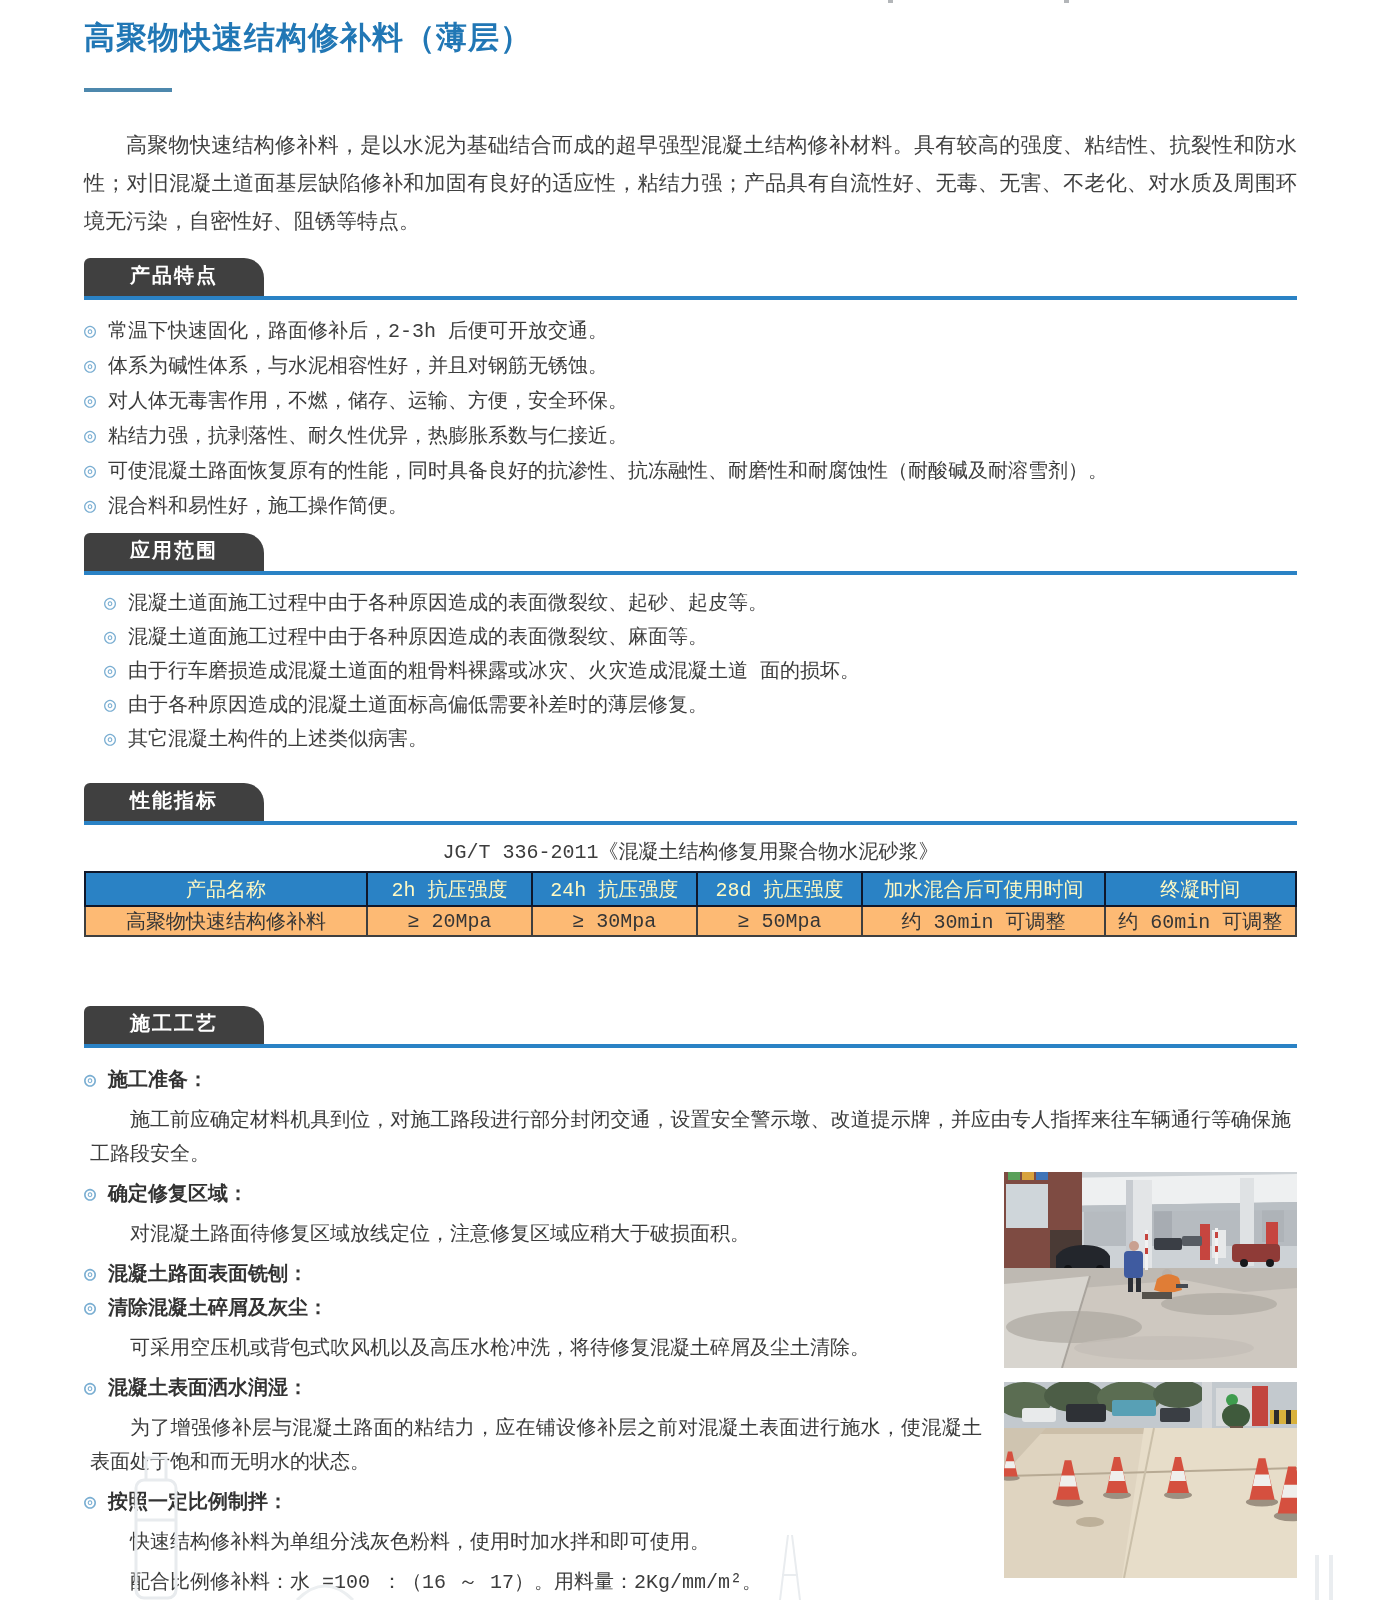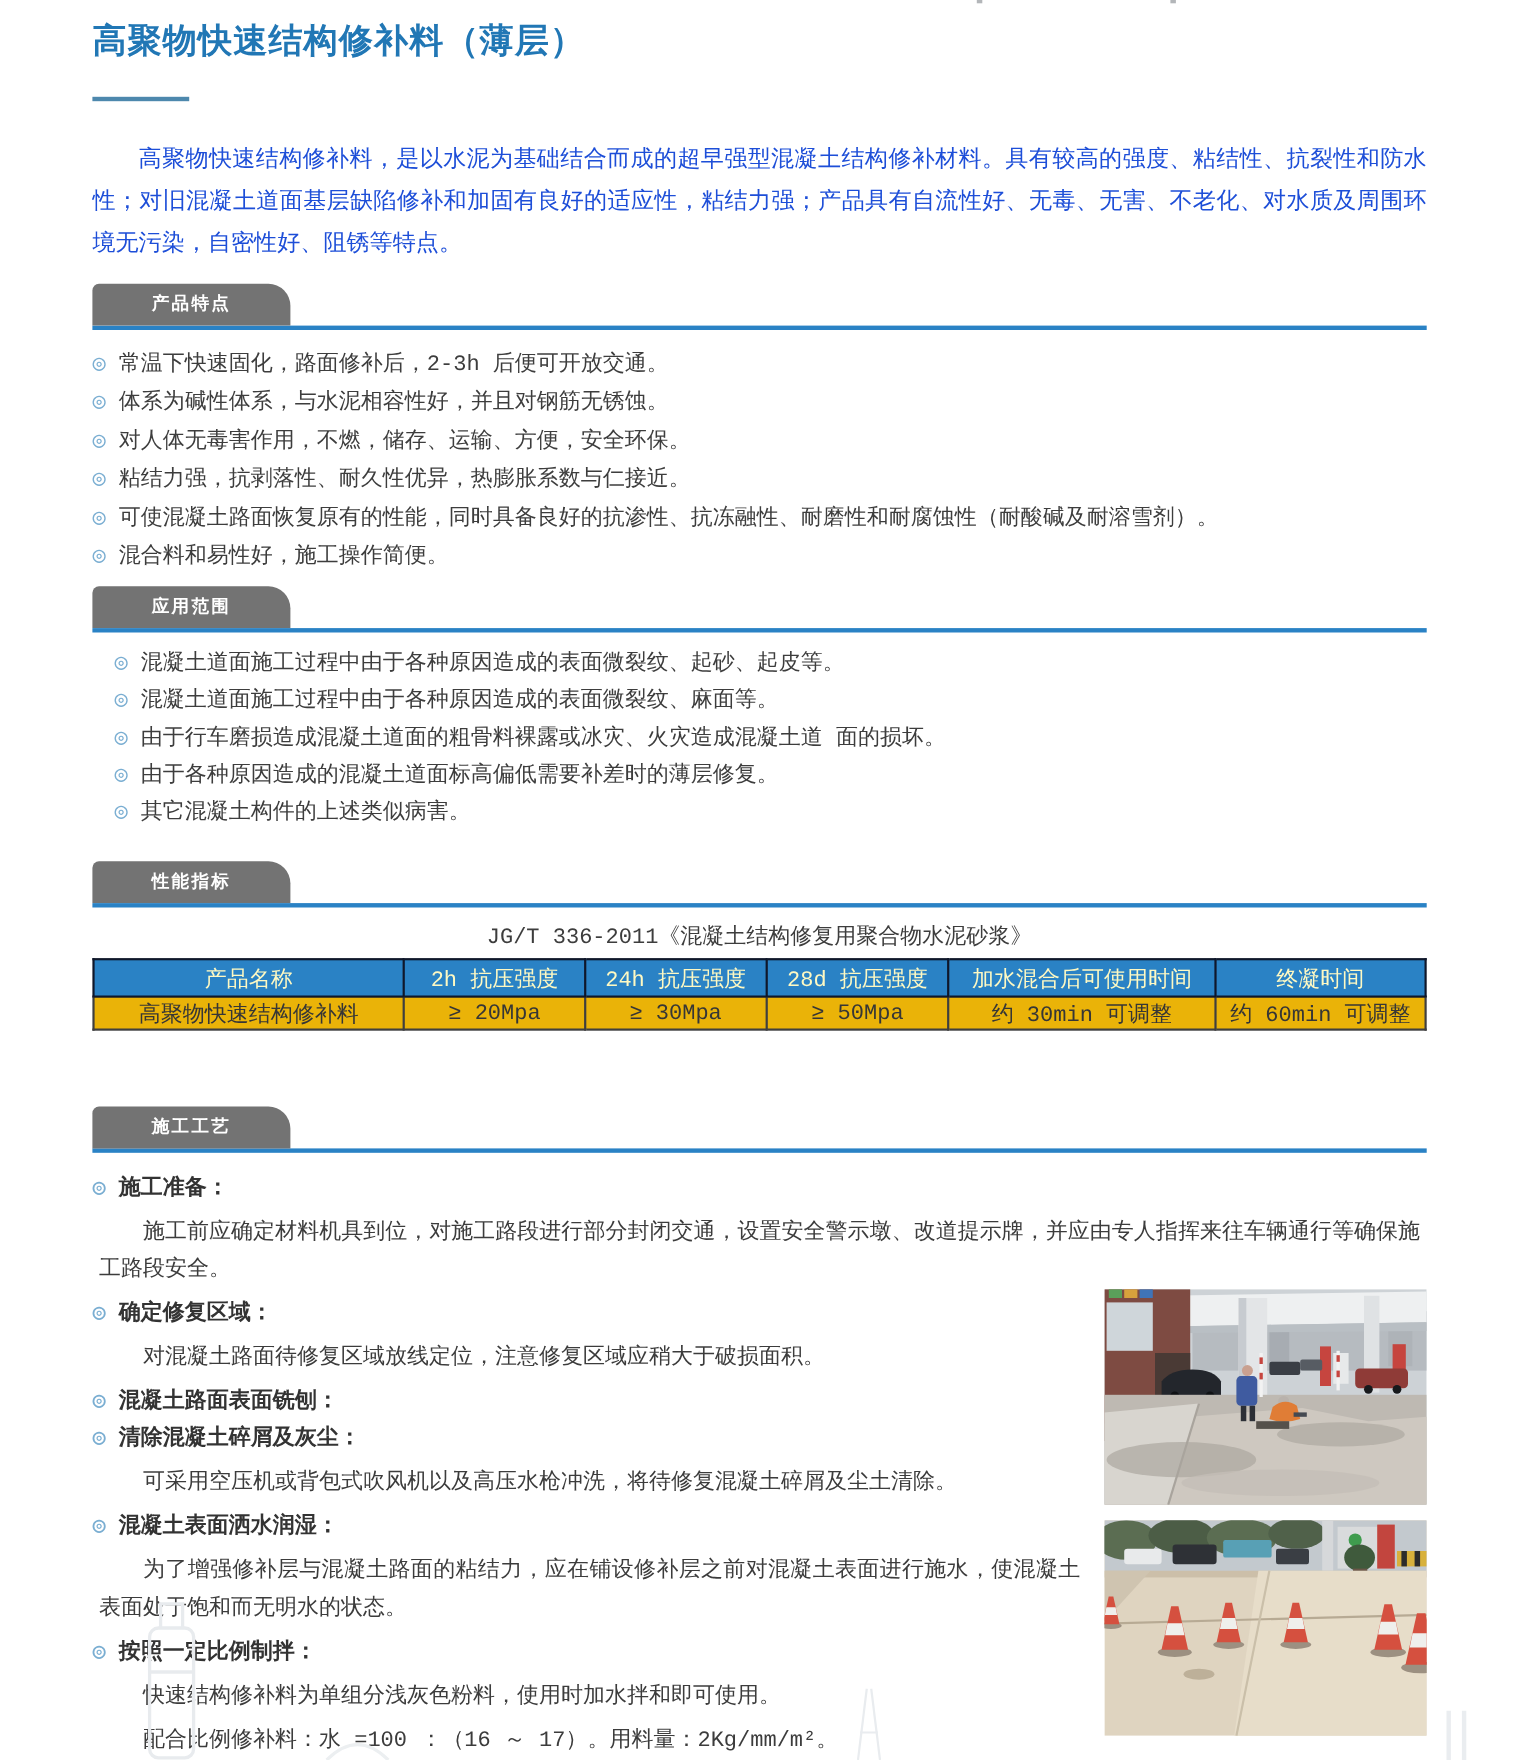--- a/index.html
+++ b/index.html
@@ -12,29 +12,29 @@
 
   
   .page-title{
     padding-top:20px;font-size:31px;font-weight:bold;color:#2177b5;
     letter-spacing:1px;line-height:40px;
   }
   .title-rule{width:88px;height:4px;background:#4d88ad;margin-top:28px;}
 
   
   .intro{
-    margin-top:36px;font-size:21px;line-height:38px;color:#1d4ed8;
+    margin-top:36px;font-size:21px;line-height:38px;color:#404040;
     text-indent:2em;text-align:justify;
   }
 
   
   .section-head{width:100%;}
   .tab{
     width:180px;height:38px;line-height:38px;text-align:center;
-    background:#737373;color:#ffffff;font-size:16px;font-weight:bold;
+    background:#404040;color:#ffffff;font-size:20px;font-weight:bold;
     letter-spacing:2px;border-radius:6px 20px 0 0;position:relative;z-index:1;
   }
   .tab-rule{height:4px;background:#2a82c5;width:100%;}
 
   .mt-features{margin-top:16px;}
   .mt-applications{margin-top:9px;}
   .mt-performance{margin-top:26px;}
   .mt-construction{margin-top:69px;}
 
   
@@ -47,21 +47,21 @@
   
   .std-caption{margin-top:16px;text-align:center;font-size:20px;color:#3d3d3d;line-height:24px;}
   table.perf{
     width:100%;border-collapse:collapse;margin-top:6px;font-size:20px;
   }
   table.perf th{
     background:#2a82c5;color:#fef9c3;font-weight:normal;height:32px;
     border:2px solid #0f172a;text-align:center;padding:0 2px;
   }
   table.perf td{
-    background:#eab308;color:#363636;height:28px;
+    background:#fdba74;color:#363636;height:28px;
     border:2px solid #3f3f3f;text-align:center;padding:0 2px;
   }
 
   
   .steps{margin-top:16px;}
   .step-label{font-weight:bold;font-size:20px;line-height:34px;color:#333333;}
   .step-desc{margin:6px;font-size:20px;line-height:34px;text-indent:2em;text-align:justify;}
   .photos{float:right;width:293px;margin-left:22px;margin-top:-6px;margin-bottom:6px;}
   .photos svg{display:block;}
   .photos .ph1{margin-bottom:14px;}

